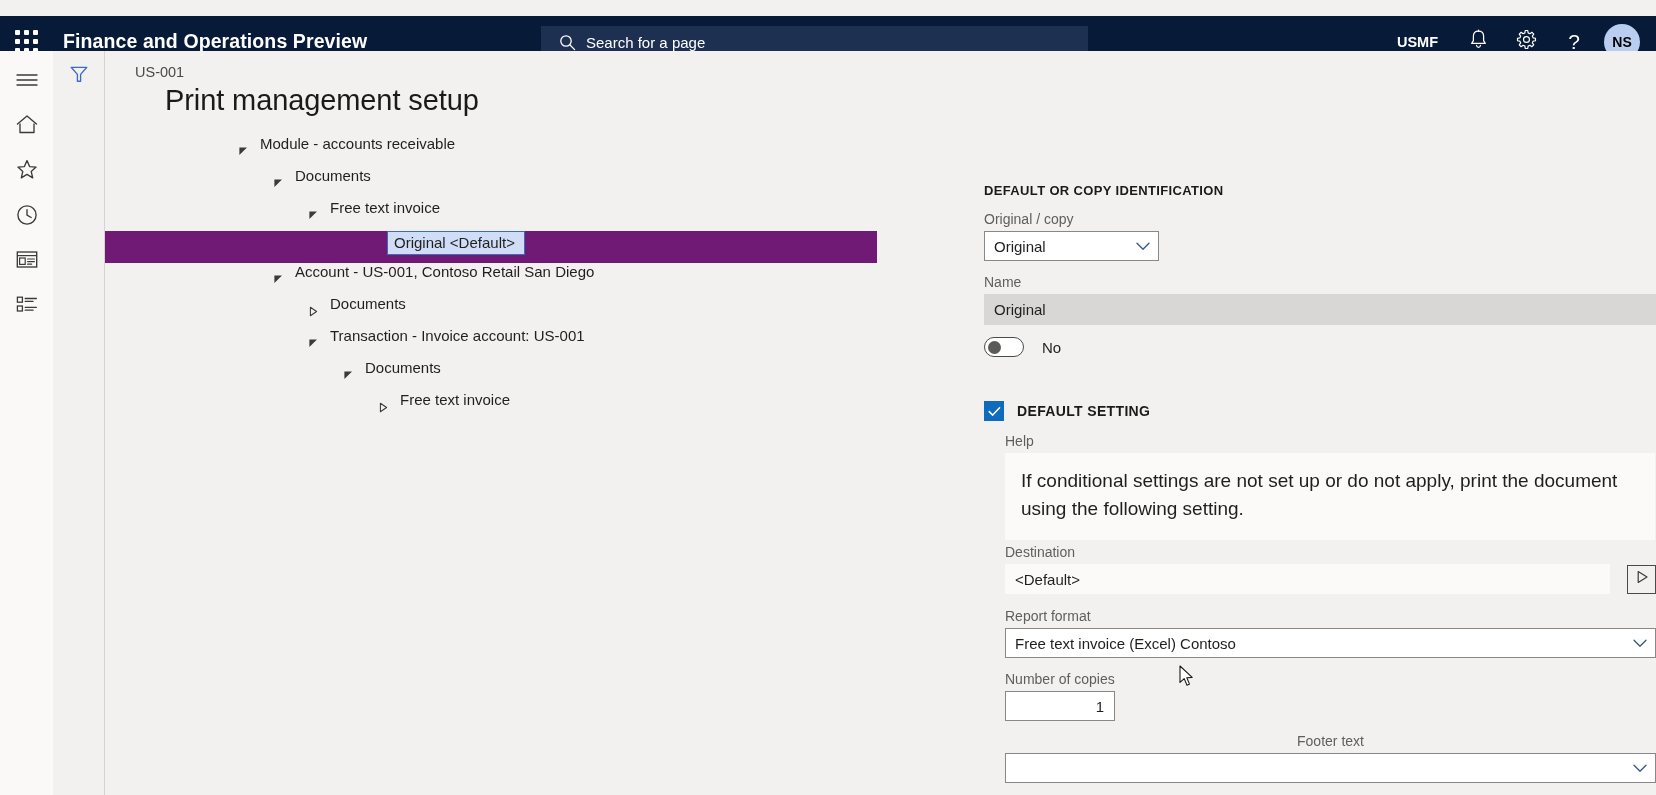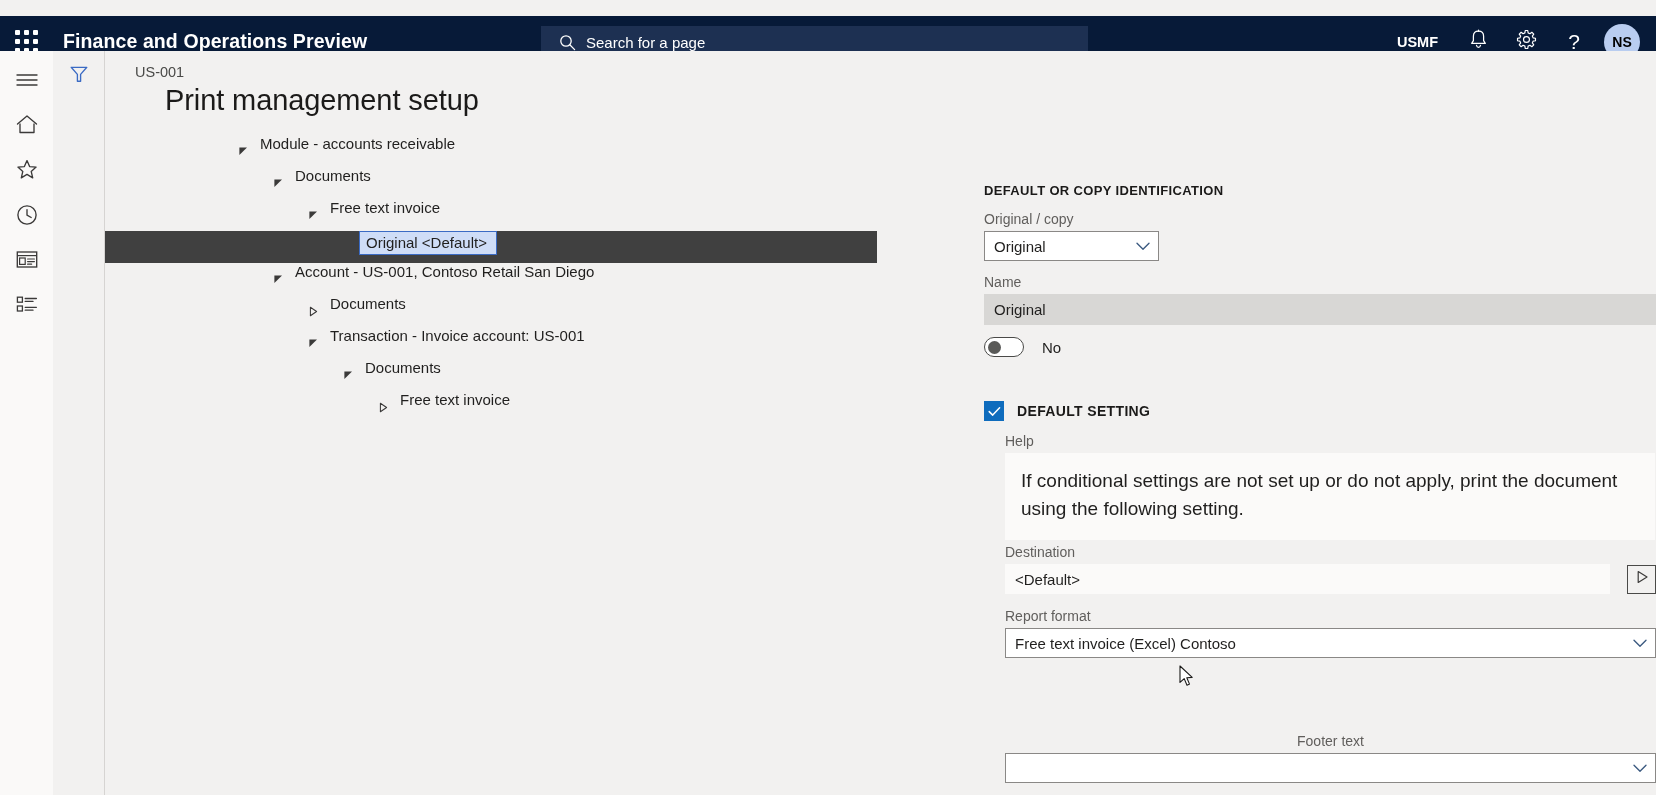--- a/index.html
+++ b/index.html
@@ -135,21 +135,21 @@
   .tnode .tw {
     width: 20px; height: 32px;
     display: flex; align-items: center; justify-content: center;
     flex: 0 0 20px;
   }
   .tlabel {
     font-size: 15px; color: #201f1e;
     white-space: nowrap;
     padding-left: 7px;
   }
-  .tnode.selected { background: #404040; }
+  .tnode.selected { background: #701a75; padding-left: 28px; }
   .tnode.selected .tlabel {
     border: 1px solid #3b6bc4;
     background: #cfddf7;
     padding: 2px 9px 3px 6px;
     margin-left: 1px;
     line-height: 1.15;
   }
 
   
   .rightpanel {
@@ -539,20 +539,24 @@
       <div class="combo">
         <span class="val">Free text invoice (Excel) Contoso</span>
         <span class="chev">
           <svg width="14" height="9" viewBox="0 0 14 9">
             <path d="M1 1.3 L7 7.3 L13 1.3" fill="none" stroke="#3b5a80" stroke-width="1.35" stroke-linecap="round" stroke-linejoin="round"></path>
           </svg>
         </span>
       </div>
     </div>
 
+    <div class="fld" style="left:128px; top:545px;">
+      <span class="fieldlabel">Number of copies</span>
+      <div class="numinput">1</div>
+    </div>
 
     <div class="fld" style="left:128px; top:607px; width:651px;text-align:center;">
       <span class="fieldlabel">Footer text</span>
       <div class="combo">
         <span class="val"></span>
         <span class="chev">
           <svg width="14" height="9" viewBox="0 0 14 9">
             <path d="M1 1.3 L7 7.3 L13 1.3" fill="none" stroke="#3b5a80" stroke-width="1.35" stroke-linecap="round" stroke-linejoin="round"></path>
           </svg>
         </span>

